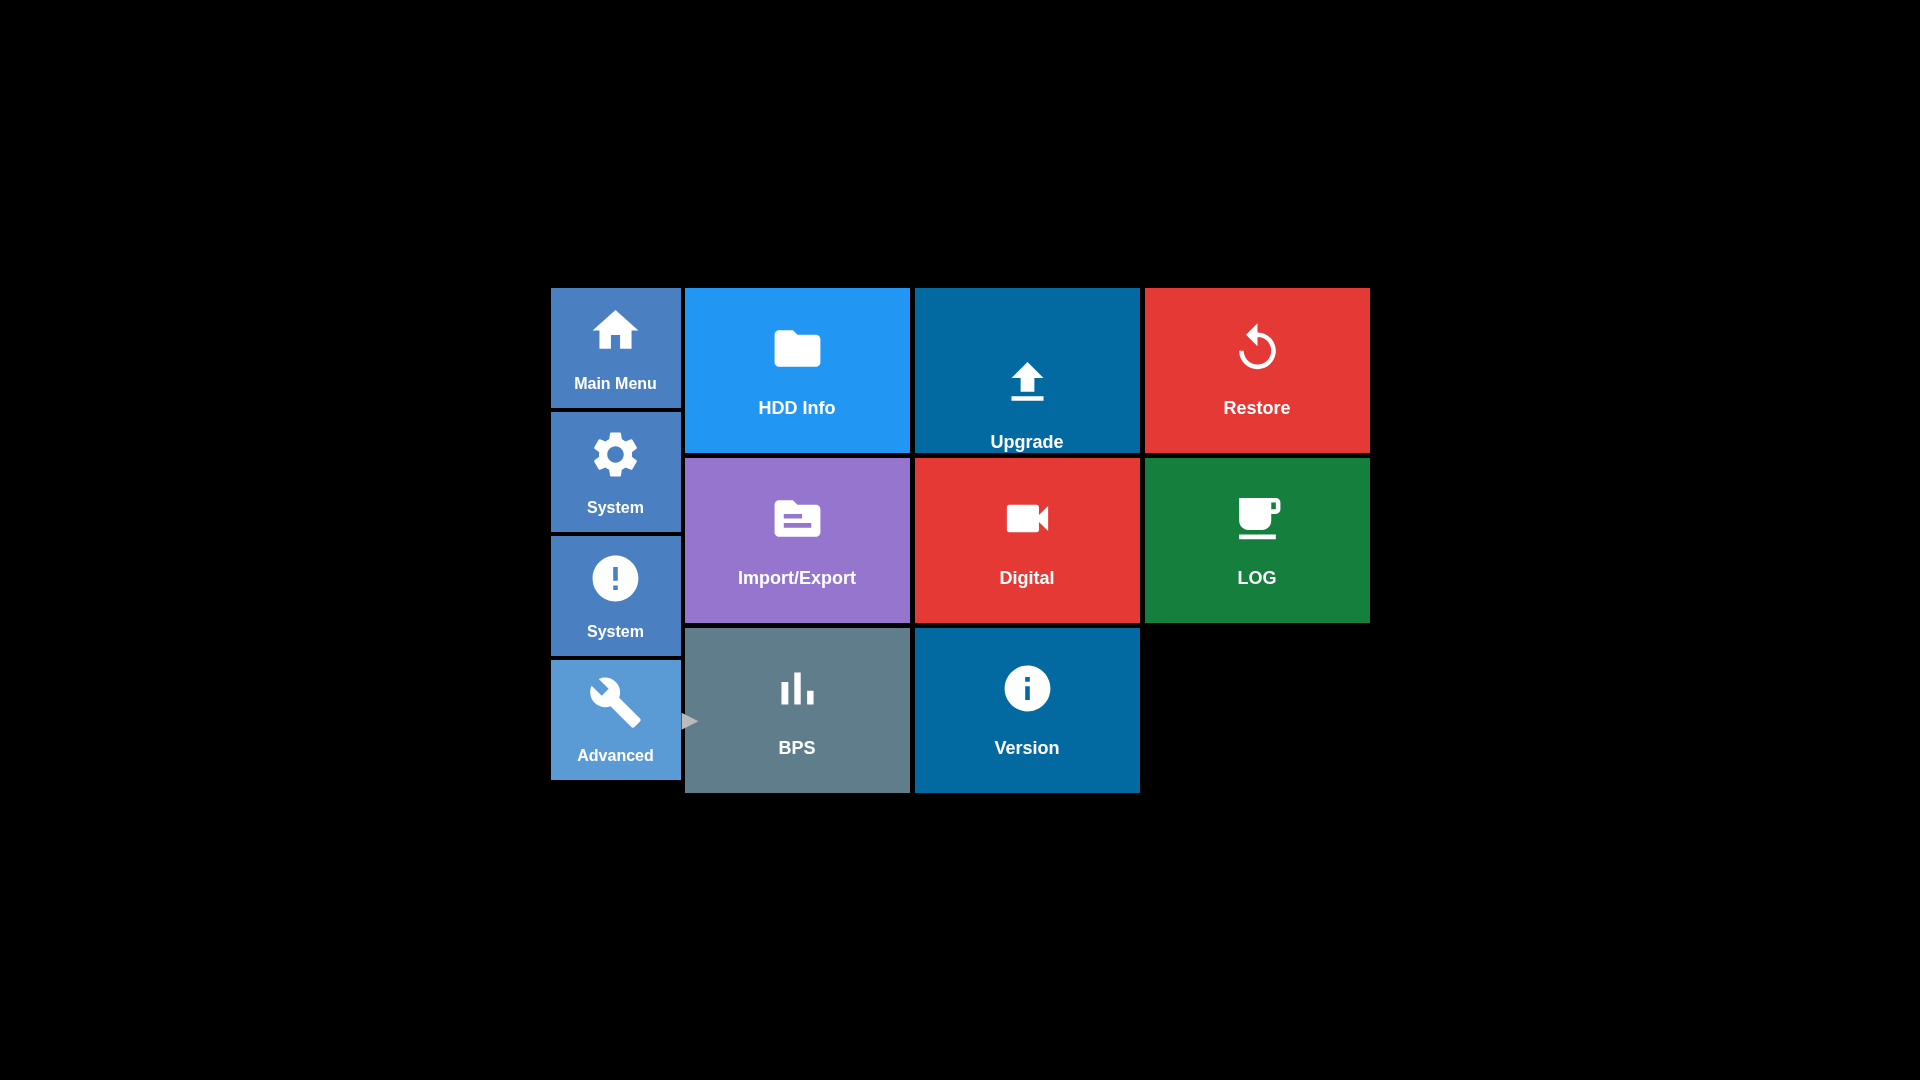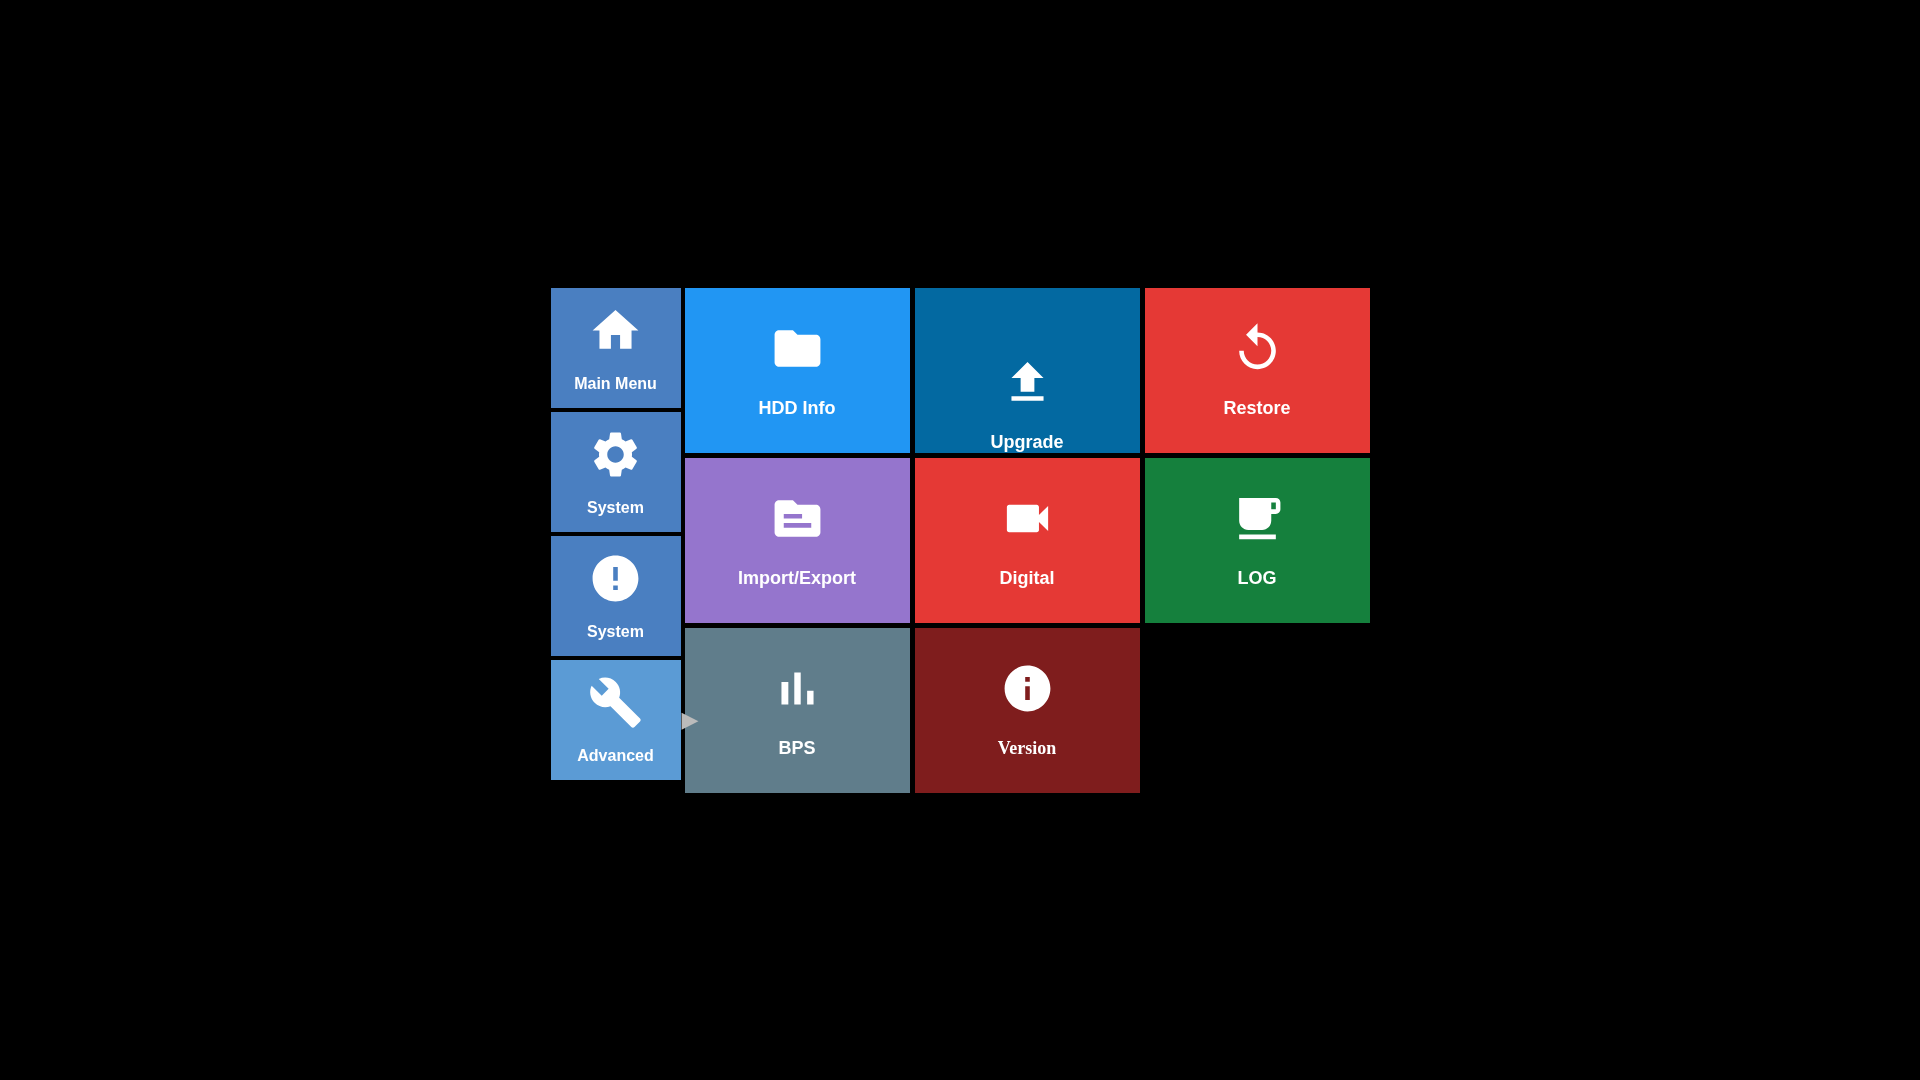--- a/index.html
+++ b/index.html
@@ -83,21 +83,21 @@
     }
 
     .tile-blue { background: #2196f3; }
     .tile-brown { background: #0369a1; justify-content: flex-end; }
     .tile-green { background: #43a047; }
     .tile-red { background: #e53935; }
     .tile-purple { background: #9575cd; }
     .tile-red2 { background: #e53935; }
     .tile-teal { background: #15803d; }
     .tile-gray { background: #607d8b; text-align: right; }
-    .tile-orange { background: #7f1d1d; font-family: Liberation Serif, serif; }
+    .tile-orange { background: #0369a1; }
 
     
     .icon-svg {
       width: 55px;
       height: 55px;
       fill: white;
     }
   </style>
 </head>
 <body>

